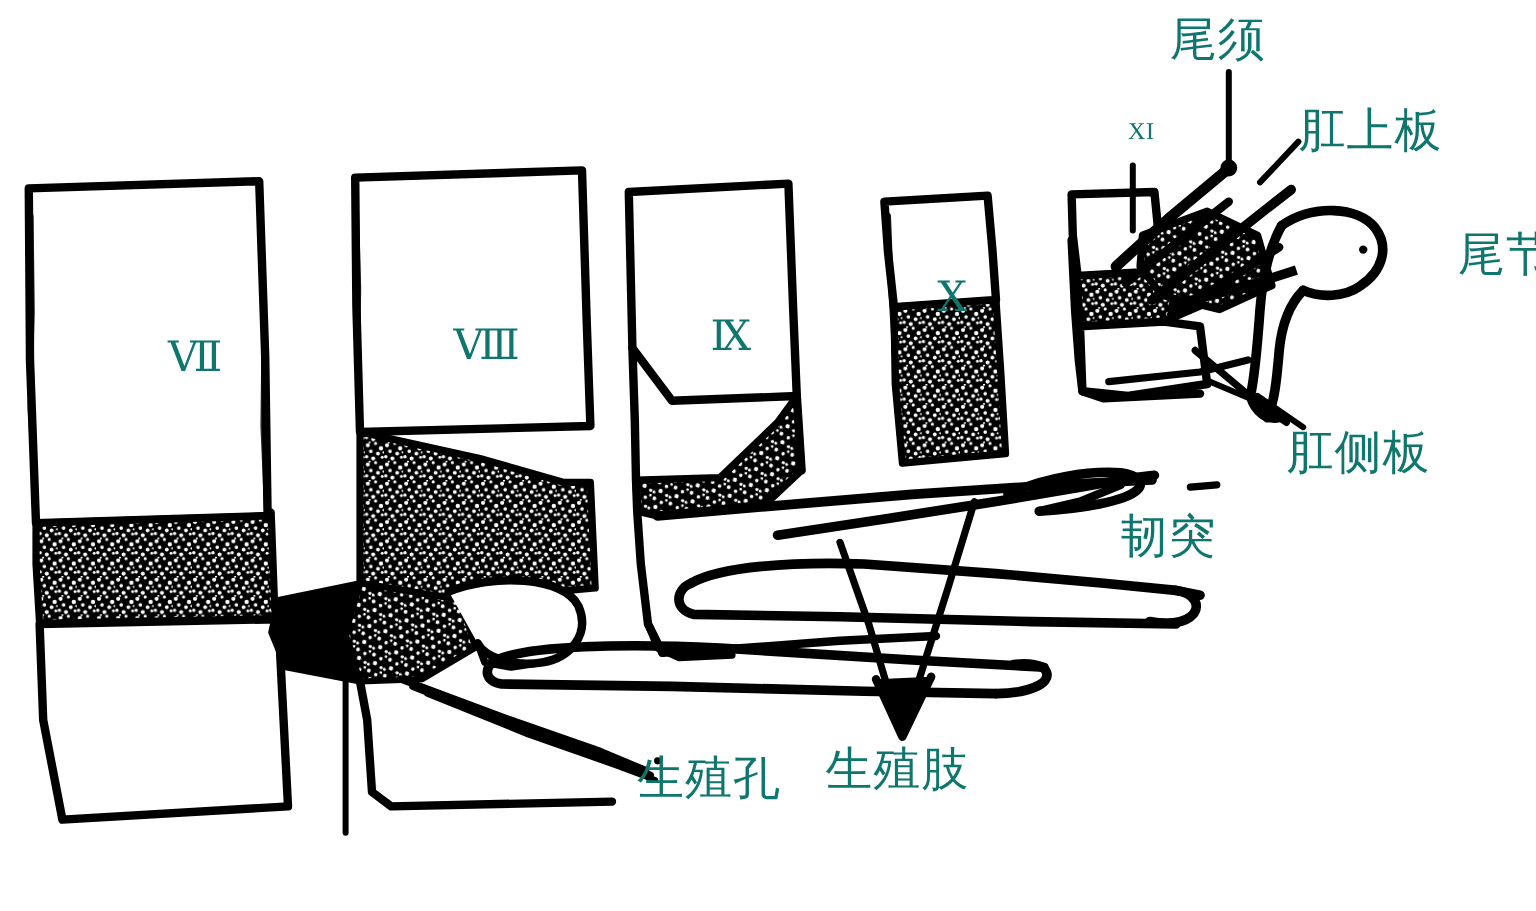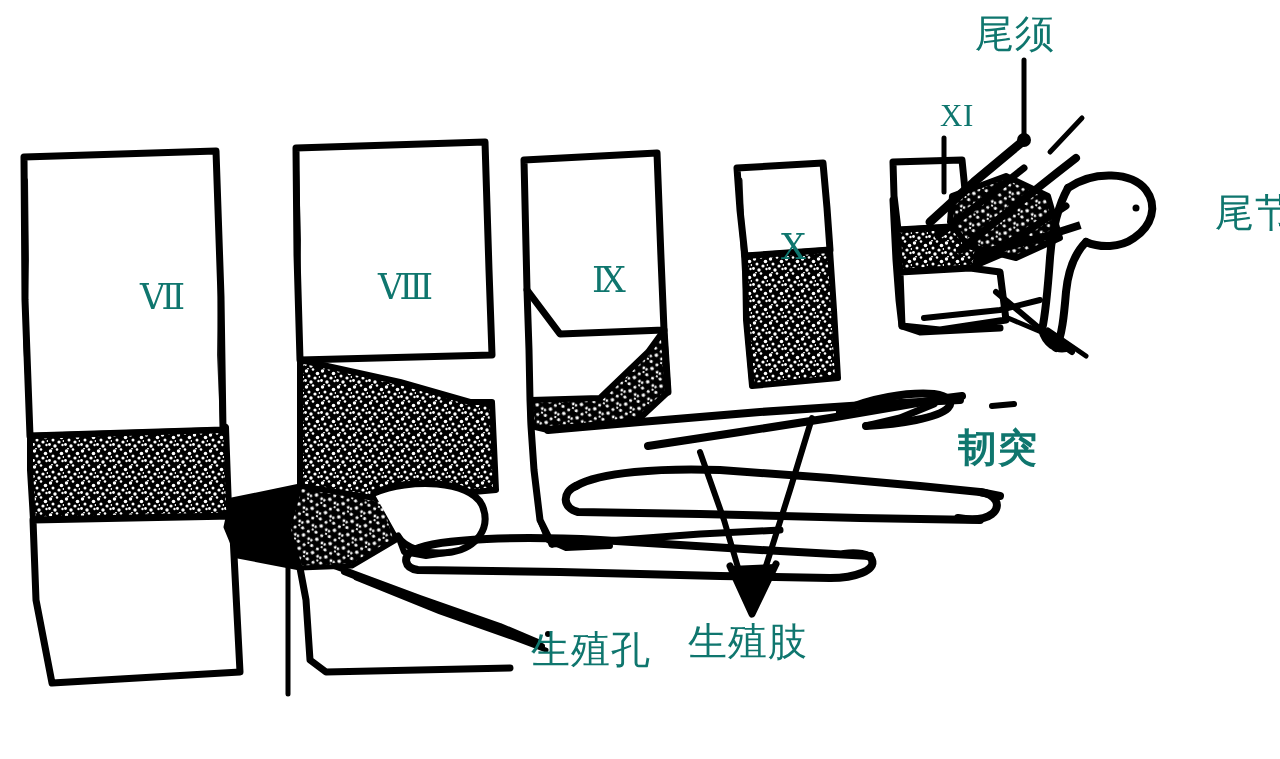--- a/index.html
+++ b/index.html
@@ -40,21 +40,21 @@
     font-size: 39px;
     letter-spacing: 1px;
     font-weight: 400;
   }
   .seg-numeral {
     font-size: 35px;
     font-family: "Liberation Serif", "DejaVu Serif", serif;
     letter-spacing: 0.5px;
   }
   .seg-numeral-small {
-    font-size: 31px;
+    font-size: 20px;
   }
 </style>
 </head>
 <body>
 
 <div id="figure-root">
 
   <svg id="diagram-svg" viewBox="0 0 1280 759" xmlns="http://www.w3.org/2000/svg">
     <defs>
 
@@ -211,24 +211,26 @@
   <div class="label seg-numeral" style="left:378px; top:270px;">Ⅷ</div>
 
   <div class="label seg-numeral" style="left:592px; top:263px;">Ⅸ</div>
 
   <div class="label seg-numeral" style="left:781px; top:230px;">Ⅹ</div>
 
   <div class="label seg-numeral seg-numeral-small" style="left:940px; top:100px;">XI</div>
 
   <div class="label cjk-label" style="left:975px; top:14px;">尾须</div>
 
+  <div class="label cjk-label" style="left:1082px; top:90px;">肛上板</div>
 
   <div class="label cjk-label" style="left:1190px; top:193px;margin-left:25px;">尾节</div>
 
-
-  <div class="label cjk-label" style="left:958px; top:428px;font-weight:bold;">韧突</div>
+  <div class="label cjk-label" style="left:1072px; top:358px;">肛侧板</div>
+
+  <div class="label cjk-label" style="left:934px; top:428px;">韧突</div>
 
   <div class="label cjk-label" style="left:531px; top:630px;">生殖孔</div>
 
   <div class="label cjk-label" style="left:688px; top:622px;">生殖肢</div>
 
 
 </div>
 
 </body></html>

